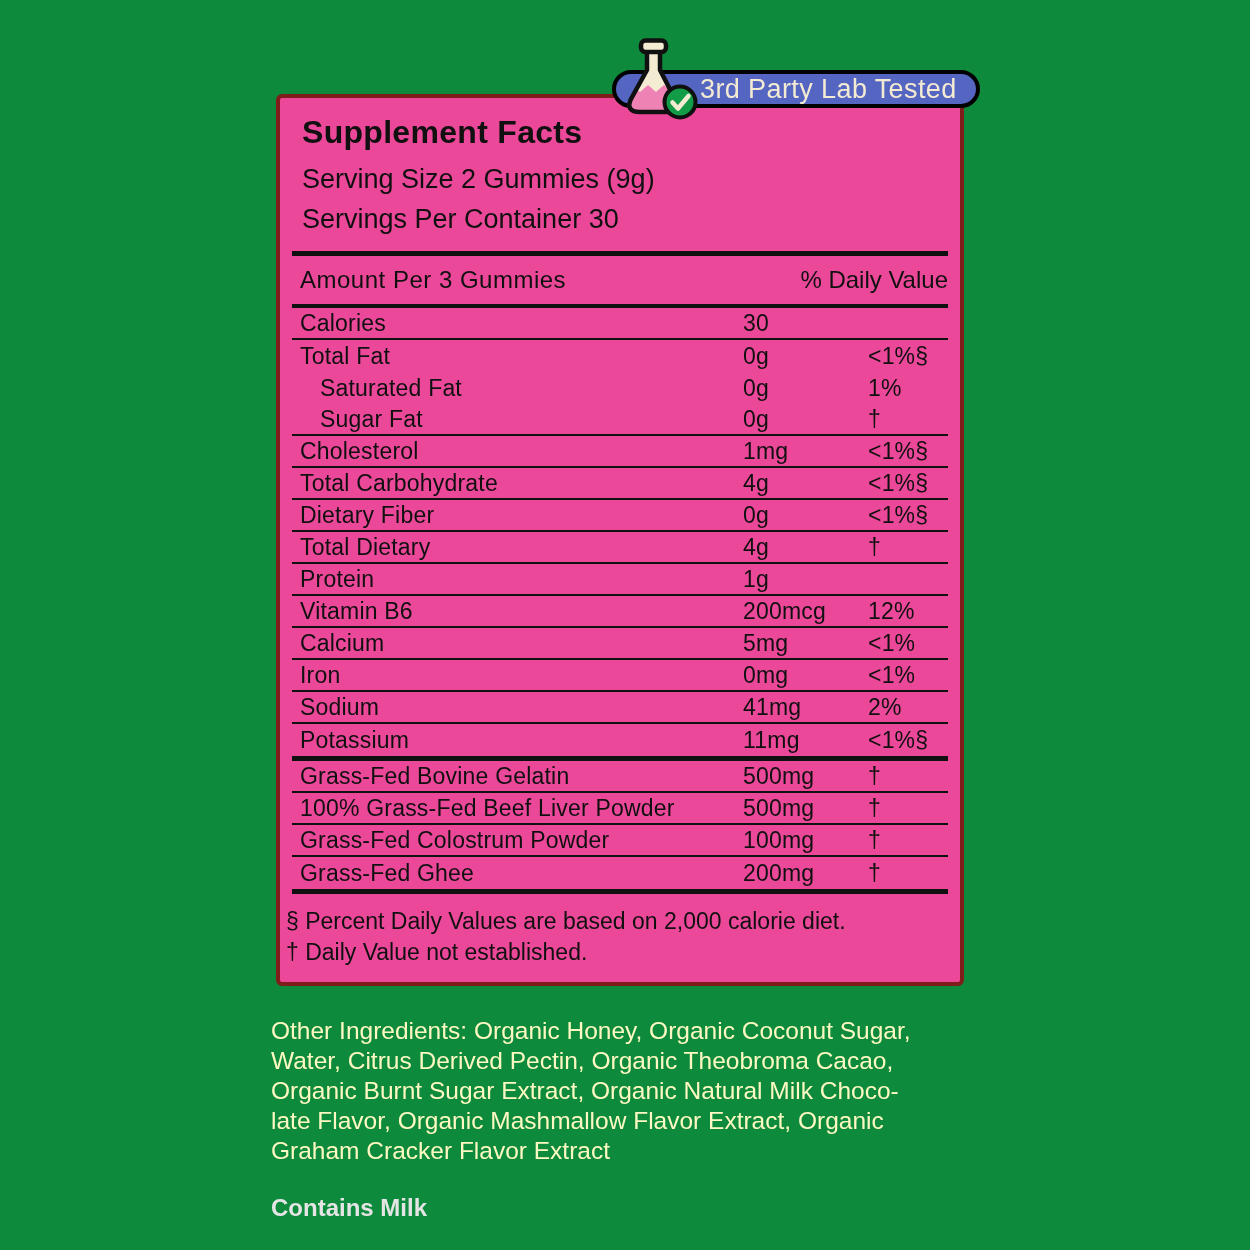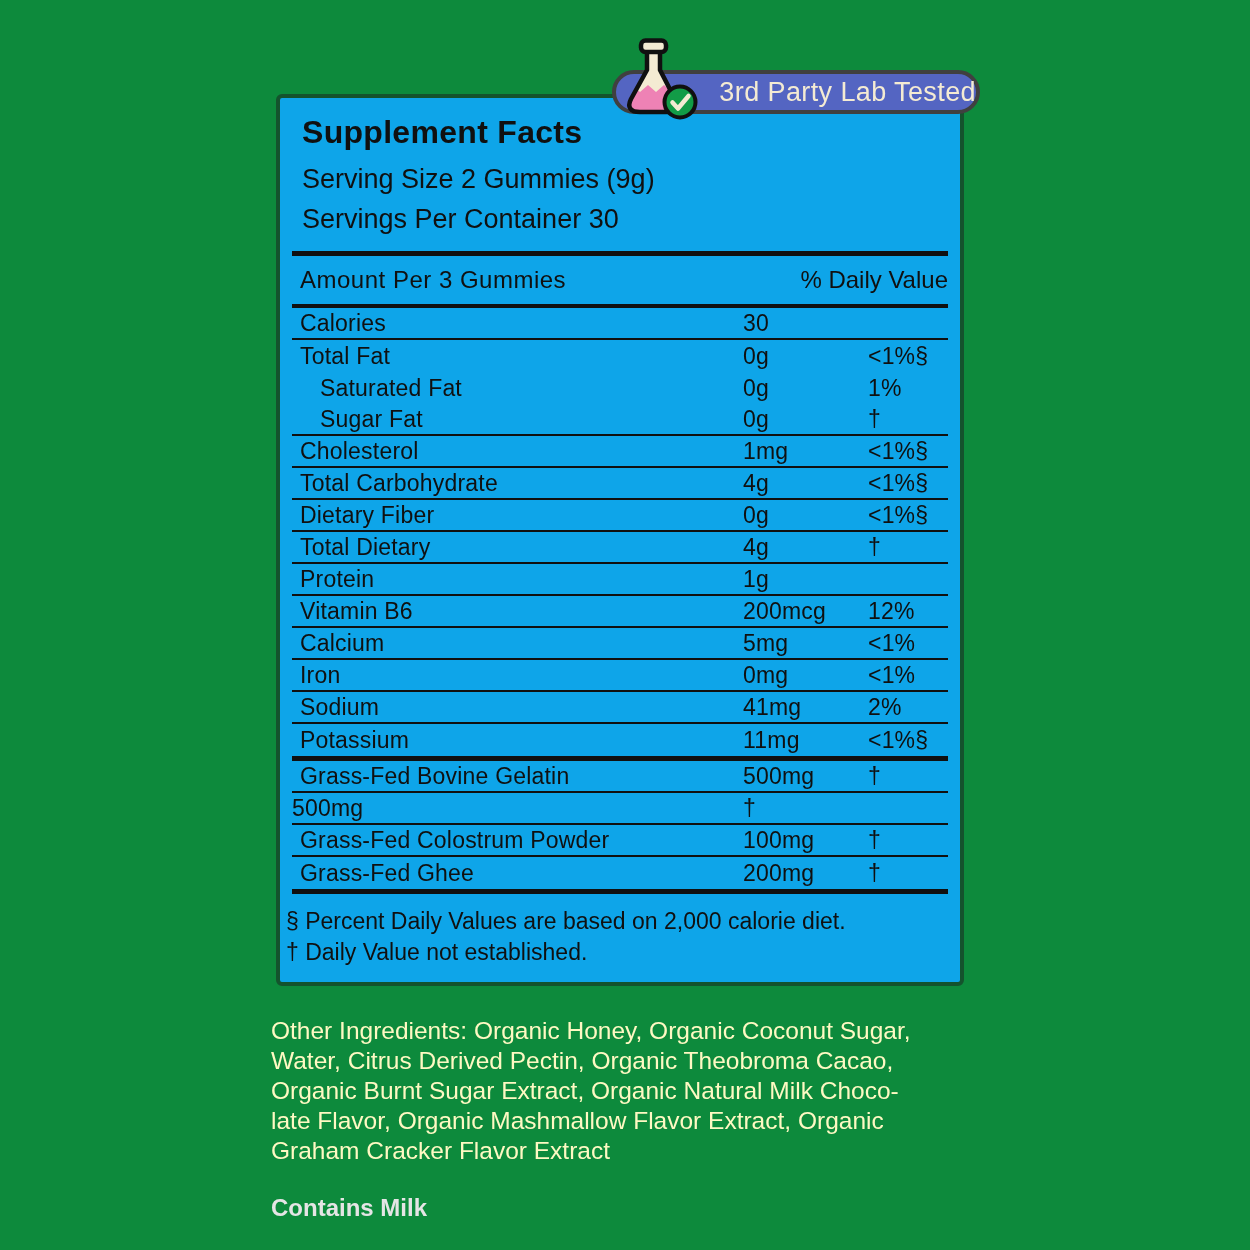--- a/index.html
+++ b/index.html
@@ -5,22 +5,22 @@
   html,body{margin:0;padding:0;}
   body{
     width:1250px;height:1250px;position:relative;overflow:hidden;
     background:#0d8a3c;
     font-family:"Liberation Sans",sans-serif;
     color:#101010;
   }
   
   .panel{
     position:absolute;left:276px;top:94px;width:688px;height:892px;
-    box-sizing:border-box;border:4px solid #14532d;border-radius:6px;
-    background:#0ea5e9;z-index:1;
+    box-sizing:border-box;border:4px solid #7f1d1d;border-radius:6px;
+    background:#ec4899;z-index:1;
   }
   .panel-head{padding:16px 20px 0 22px;}
   .facts-title{font-size:32px;font-weight:700;letter-spacing:.3px;margin:0 0 8px 0;}
   .serving-line{font-size:27px;font-weight:400;line-height:40px;}
   .table{margin:12px 12px 0 12px;}
   .bar-thick{height:5px;background:#101010;}
   .bar-med{height:4px;background:#101010;}
   .thead{display:flex;justify-content:space-between;align-items:center;height:48px;padding-left:8px;}
   .th-left{font-size:24px;letter-spacing:.5px;}
   .th-right{font-size:24px;margin-left:12px;}
@@ -29,24 +29,24 @@
     height:32px;align-items:center;box-sizing:border-box;
     font-size:23px;letter-spacing:.2px;
   }
   .row.sep-thin{border-bottom:2px solid #101010;}
   .row .c-name{padding-left:8px;white-space:nowrap;}
   .row.indent .c-name{padding-left:28px;}
   .row .c-amt,.row .c-dv{white-space:nowrap;}
   .footnotes{margin:12px 6px 0 6px;font-size:23px;line-height:31px;}
   
   .badge-pill{
-    position:absolute;left:612px;top:70px;width:368px;height:44px;
-    box-sizing:border-box;border:4px solid #404040;border-radius:28px;
+    position:absolute;left:612px;top:70px;width:368px;height:38px;
+    box-sizing:border-box;border:4px solid #000000;border-radius:28px;
     background:#5465c2;z-index:2;
-    display:flex;align-items:center;justify-content:flex-end;
+    display:flex;align-items:center;justify-content:flex-start;
     padding-left:84px;
   }
   .badge-label{
     color:#f4ebd3;font-size:27px;font-weight:500;letter-spacing:.4px;white-space:nowrap;
   }
   .badge-icon{position:absolute;left:620px;top:36px;width:84px;height:86px;z-index:3;}
   
   .ingredients{
     position:absolute;left:271px;top:1016px;width:712px;
     font-size:24.5px;line-height:30px;color:#fef9c3;white-space:pre-line;
@@ -144,20 +144,21 @@
           <span class="c-amt">11mg</span>
           <span class="c-dv">&lt;1%§</span>
         </div>
         <div class="bar-thick"></div>
         <div class="row sep-thin">
           <span class="c-name">Grass-Fed Bovine Gelatin</span>
           <span class="c-amt">500mg</span>
           <span class="c-dv">†</span>
         </div>
         <div class="row sep-thin">
+          <span class="c-name">100% Grass-Fed Beef Liver Powder</span>
           <span class="c-amt">500mg</span>
           <span class="c-dv">†</span>
         </div>
         <div class="row sep-thin">
           <span class="c-name">Grass-Fed Colostrum Powder</span>
           <span class="c-amt">100mg</span>
           <span class="c-dv">†</span>
         </div>
         <div class="row">
           <span class="c-name">Grass-Fed Ghee</span>

